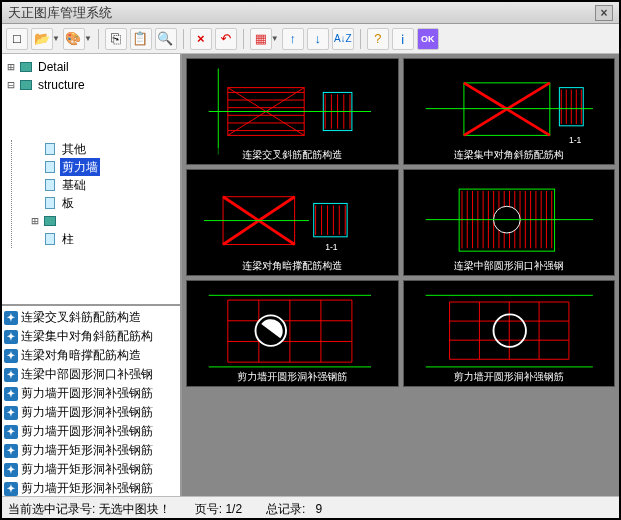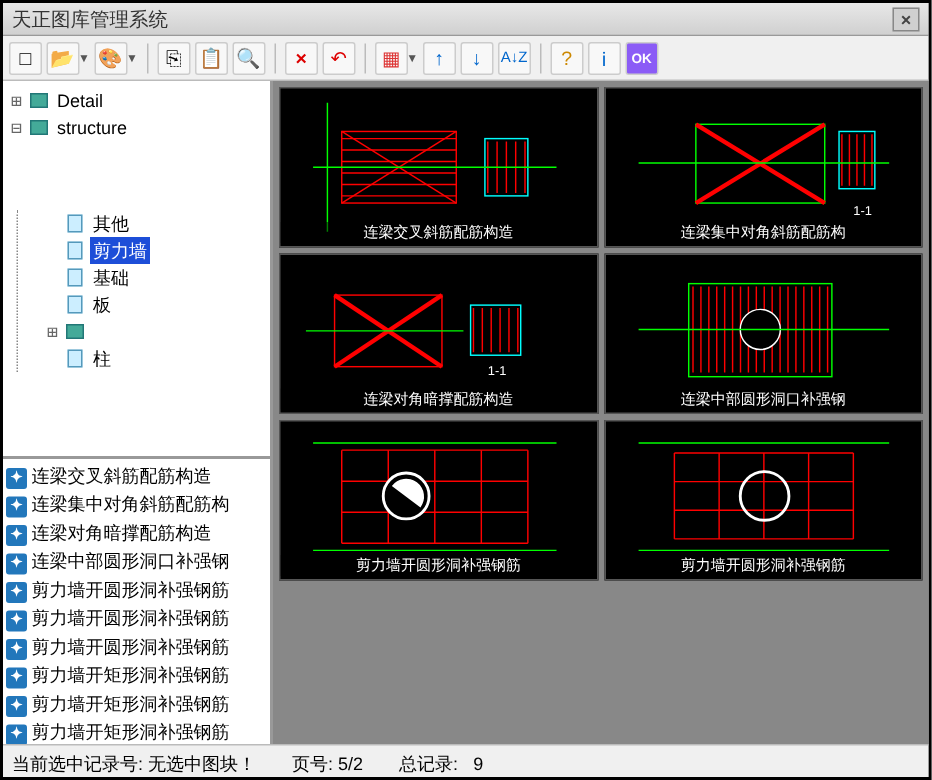--- a/index.html
+++ b/index.html
@@ -304,19 +304,19 @@
   </div>
 </div>
 
 <div class="statusbar">
   <span class="status-seg">
     <span>当前选中记录号:</span>
     <span>无选中图块！</span>
   </span>
   <span class="status-seg">
     <span>页号:</span>
-    <span>5/2</span>
+    <span>1/2</span>
   </span>
   <span class="status-seg">
     <span>总记录:</span>
     &nbsp;&nbsp;<span>9</span>
   </span>
 </div>
 
 </body></html>

